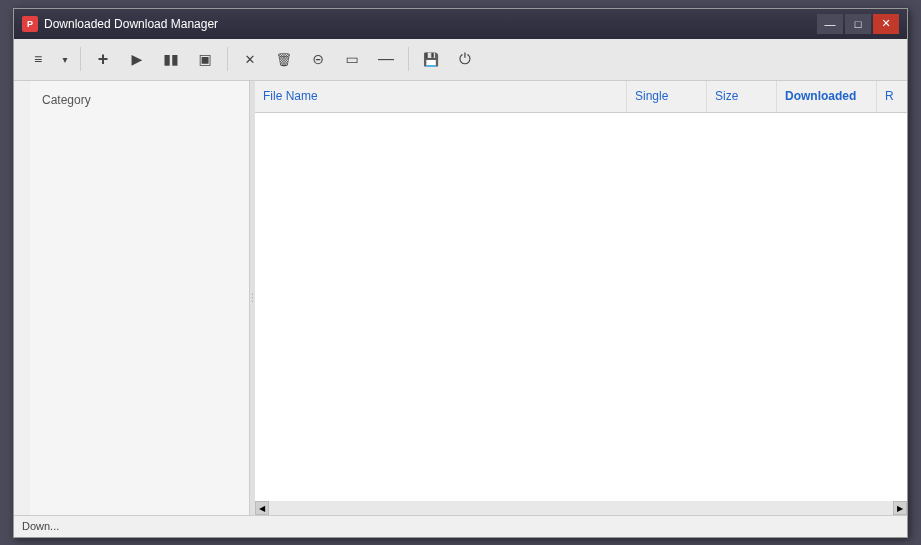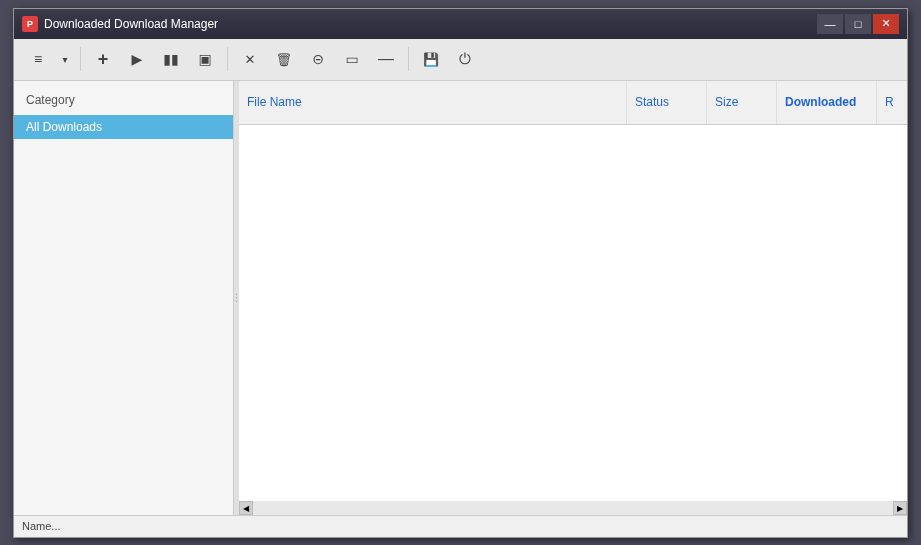--- a/index.html
+++ b/index.html
@@ -158,21 +158,21 @@
       display: flex;
       flex-direction: column;
       overflow: hidden;
       background: white;
     }
 
     .table-header {
       display: flex;
       background: #f0f0f0;
       border-bottom: 1px solid #ccc;
-      height: 44px;
+      height: 32px;
       align-items: center;
       flex-shrink: 0;
     }
 
     .th {
       padding: 0 8px;
       font-size: 12px;
       color: #2266cc;
       border-right: 1px solid #ddd;
       height: 100%;
@@ -288,45 +288,44 @@
     <button class="toolbar-btn" title="Move">⊝</button>
     <button class="toolbar-btn" title="New Queue">▭</button>
     <button class="toolbar-btn" title="Minimize to Tray" style="font-size:16px;">—</button>
     <div class="toolbar-separator"></div>
     <button class="toolbar-btn" title="Save" style="font-size:13px;">💾</button>
     <button class="toolbar-btn" title="Shutdown" style="font-size:15px;">⏻</button>
   </div>
 
   <div class="main-content">
 
-    <div class="sidebar" style="position:relative;">
+    <div class="sidebar" style="position:relative;margin-left:16px;">
       <div class="sidebar-header">Category</div>
-      <div class="sidebar-item active">All Downloads</div>
     </div>
 
     <div class="content-divider">⋮</div>
 
     <div class="table-area">
 
       <div class="table-header">
         <div class="th th-filename">File Name</div>
-        <div class="th th-status">Status</div>
+        <div class="th th-status">Single</div>
         <div class="th th-size">Size</div>
         <div class="th th-downloaded">Downloaded</div>
         <div class="th th-more">R</div>
       </div>
 
       <div class="table-body">
         <div class="table-empty"></div>
       </div>
 
       <div class="h-scrollbar-area">
         <div class="h-scrollbar-btn">◀</div>
         <div class="h-scrollbar-track"></div>
         <div class="h-scrollbar-btn">▶</div>
       </div>
     </div>
   </div>
 
   <div class="status-bar">
-    <span>Name...</span>
+    <span>Down...</span>
   </div>
 </div>
 
 </body></html>

